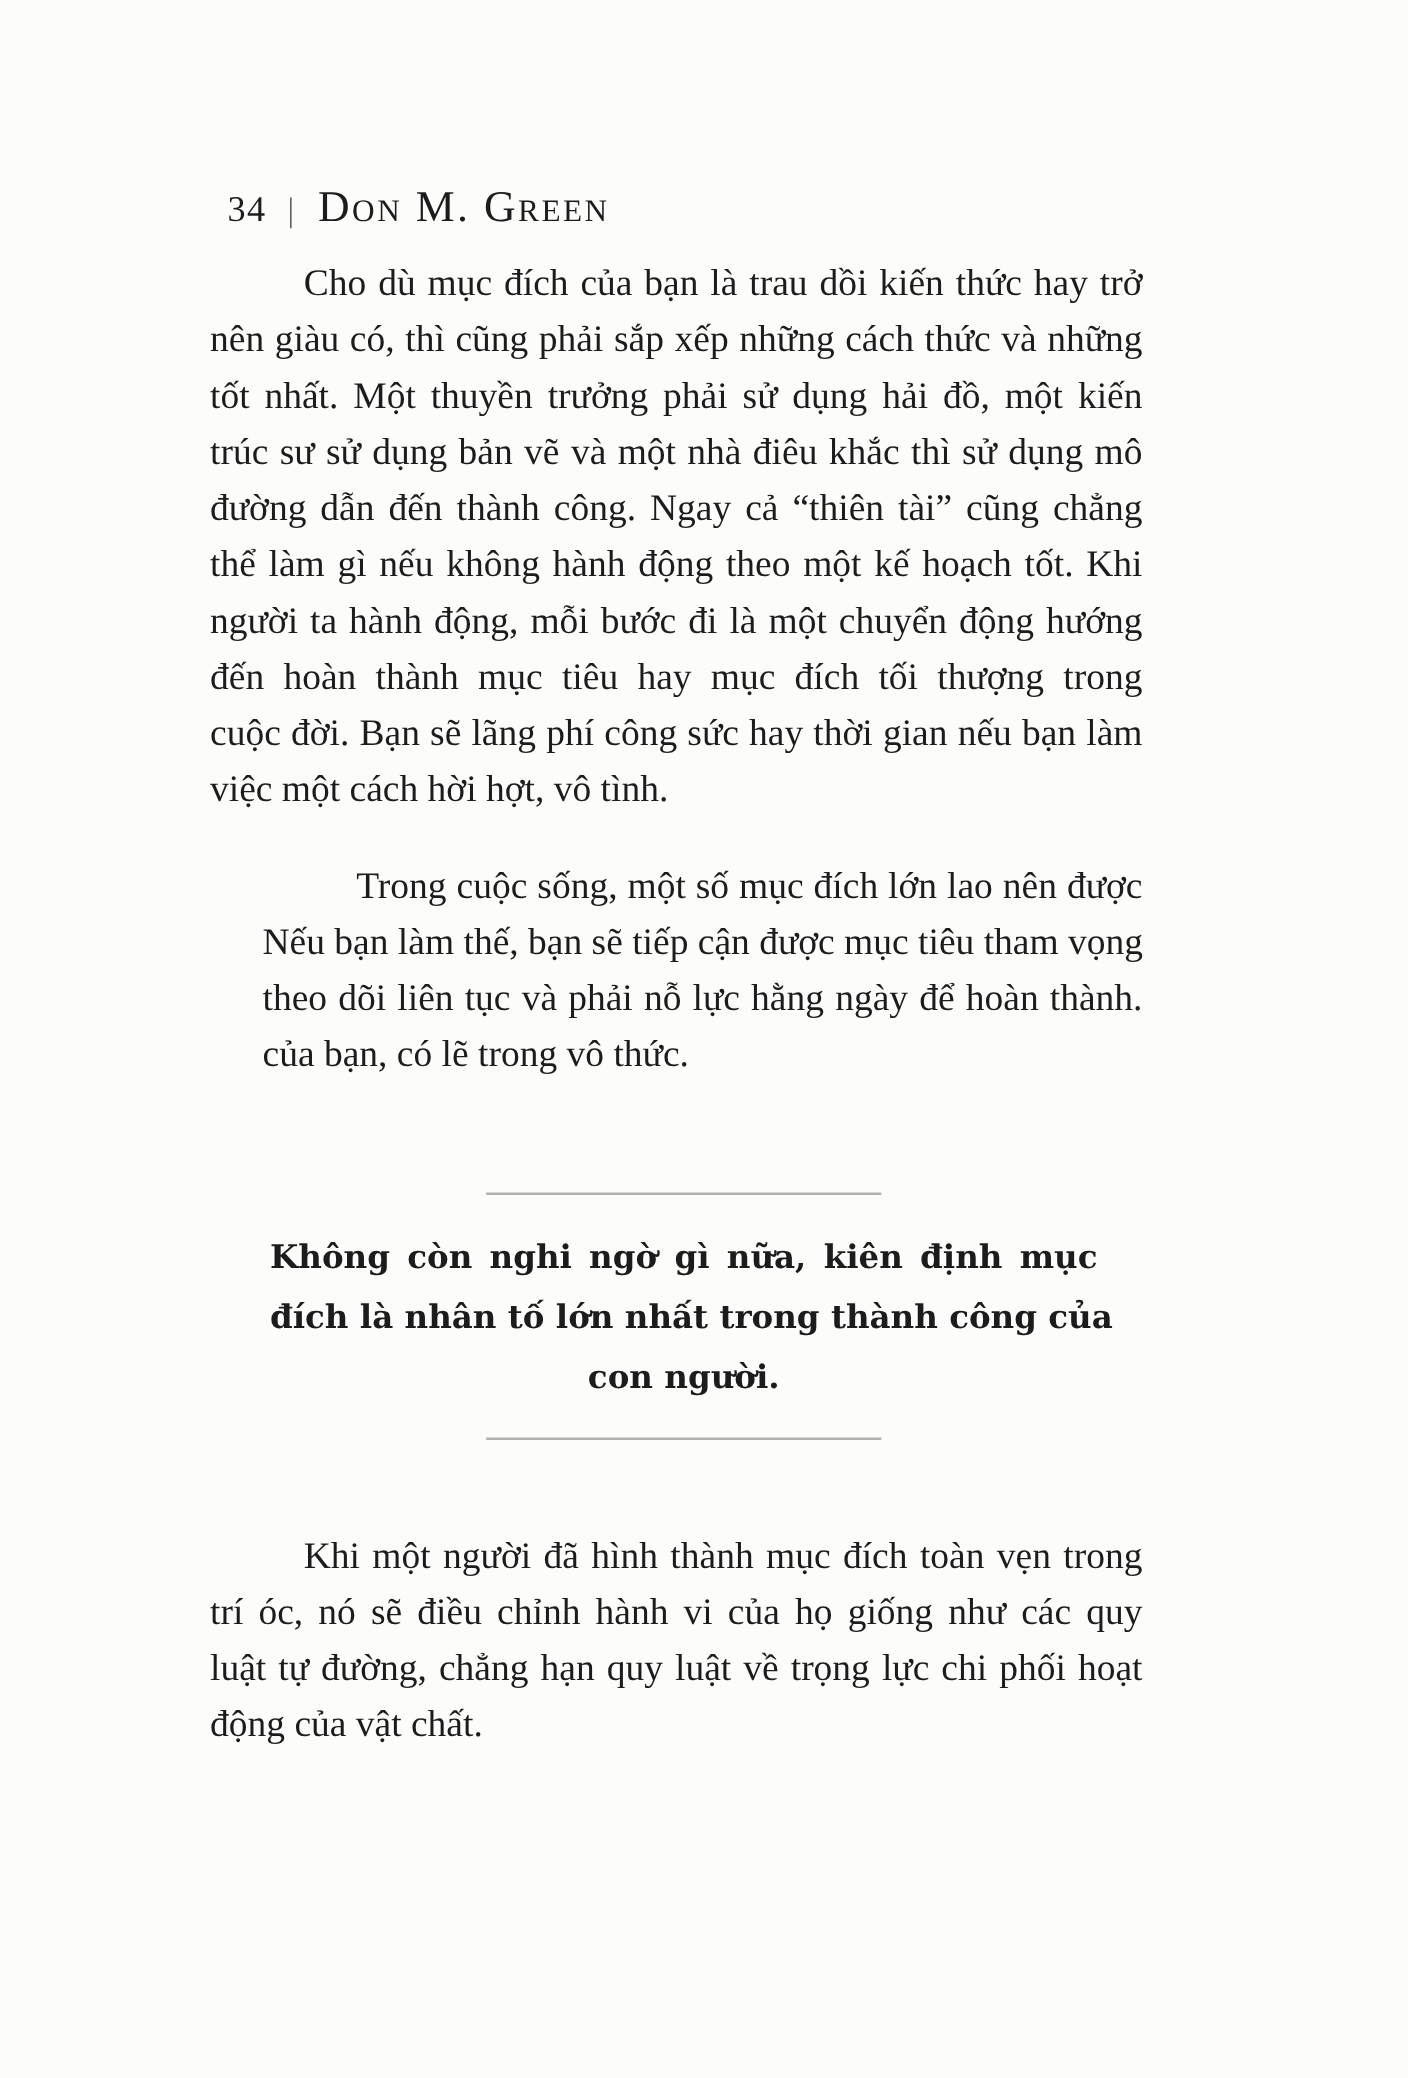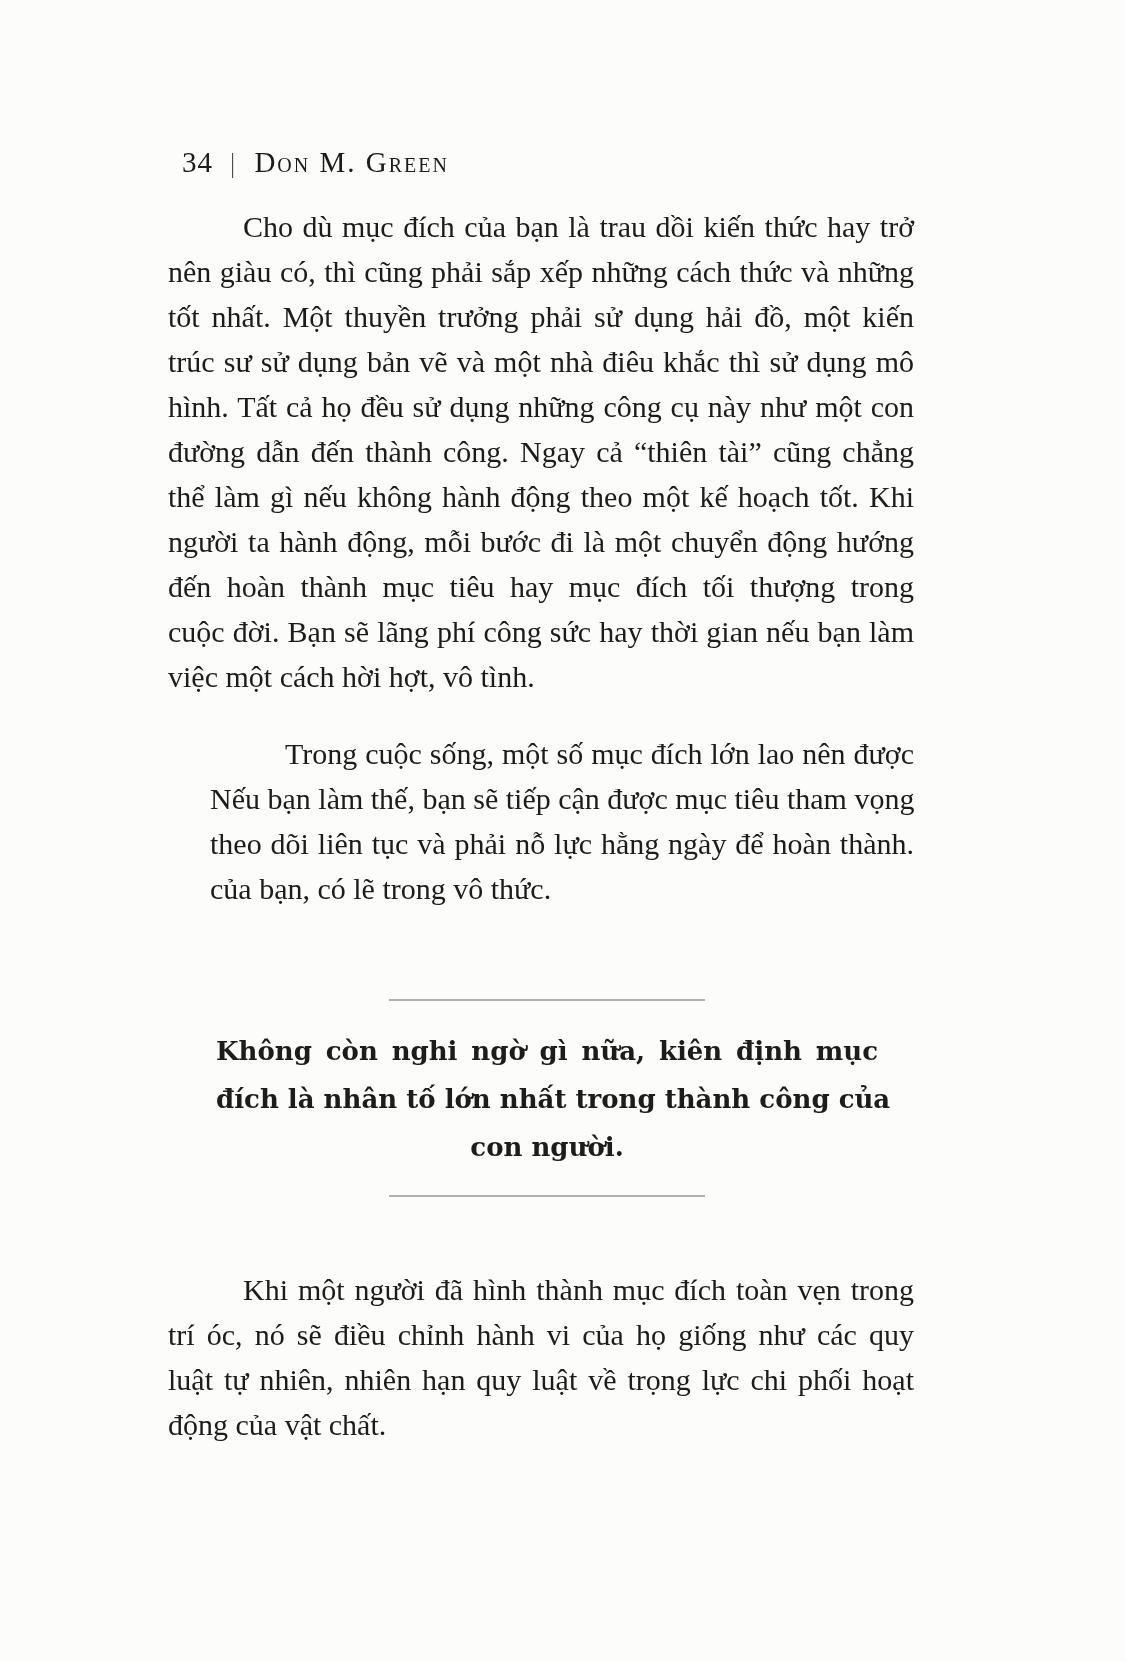--- a/index.html
+++ b/index.html
@@ -30,21 +30,21 @@
   .header .sep {
     font-size: 27px;
     font-weight: 100;
     color: #2a2a2a;
     margin: 0 19px 0 17px;
     transform: scaleX(0.7);
     display: inline-block;
   }
   .header .author {
     font-variant: small-caps;
-    font-size: 29px;
+    font-size: 35px;
     letter-spacing: 2px;
   }
 
   
   .content {
     position: absolute;
     left: 168px;
     top: 196px;
     width: 746px;
   }
@@ -100,21 +100,20 @@
     <span class="num">34</span>
     <span class="sep">|</span>
     <span class="author">Don M. Green</span>
   </div>
   <div class="content">
       <div class="para">
         <div class="line first">Cho dù mục đích của bạn là trau dồi kiến thức hay trở</div>
         <div class="line">nên giàu có, thì cũng phải sắp xếp những cách thức và những</div>
         <div class="line">tốt nhất. Một thuyền trưởng phải sử dụng hải đồ, một kiến</div>
         <div class="line">trúc sư sử dụng bản vẽ và một nhà điêu khắc thì sử dụng mô</div>
-        <div class="line">hình. Tất cả họ đều sử dụng những công cụ này như một con</div>
         <div class="line">đường dẫn đến thành công. Ngay cả “thiên tài” cũng chẳng</div>
         <div class="line">thể làm gì nếu không hành động theo một kế hoạch tốt. Khi</div>
         <div class="line">người ta hành động, mỗi bước đi là một chuyển động hướng</div>
         <div class="line">đến hoàn thành mục tiêu hay mục đích tối thượng trong</div>
         <div class="line">cuộc đời. Bạn sẽ lãng phí công sức hay thời gian nếu bạn làm</div>
         <div class="line last">việc một cách hời hợt, vô tình.</div>
       </div>
       <div class="para">
         <div class="line first">Trong cuộc sống, một số mục đích lớn lao nên được</div>
         <div class="line">Nếu bạn làm thế, bạn sẽ tiếp cận được mục tiêu tham vọng</div>
@@ -126,17 +125,17 @@
         <div class="quote">
           <div class="qline">Không còn nghi ngờ gì nữa, kiên định mục</div>
           <div class="qline">đích là nhân tố lớn nhất trong thành công của</div>
           <div class="qline last">con người.</div>
         </div>
         <div class="rule"></div>
       </div>
       <div class="para">
         <div class="line first">Khi một người đã hình thành mục đích toàn vẹn trong</div>
         <div class="line">trí óc, nó sẽ điều chỉnh hành vi của họ giống như các quy</div>
-        <div class="line">luật tự nhiên, nhiên hạn quy luật về trọng lực chi phối hoạt</div>
+        <div class="line">luật tự đường, chẳng hạn quy luật về trọng lực chi phối hoạt</div>
         <div class="line last">động của vật chất.</div>
       </div>
     </div>
 </div>
 
 </body></html>

